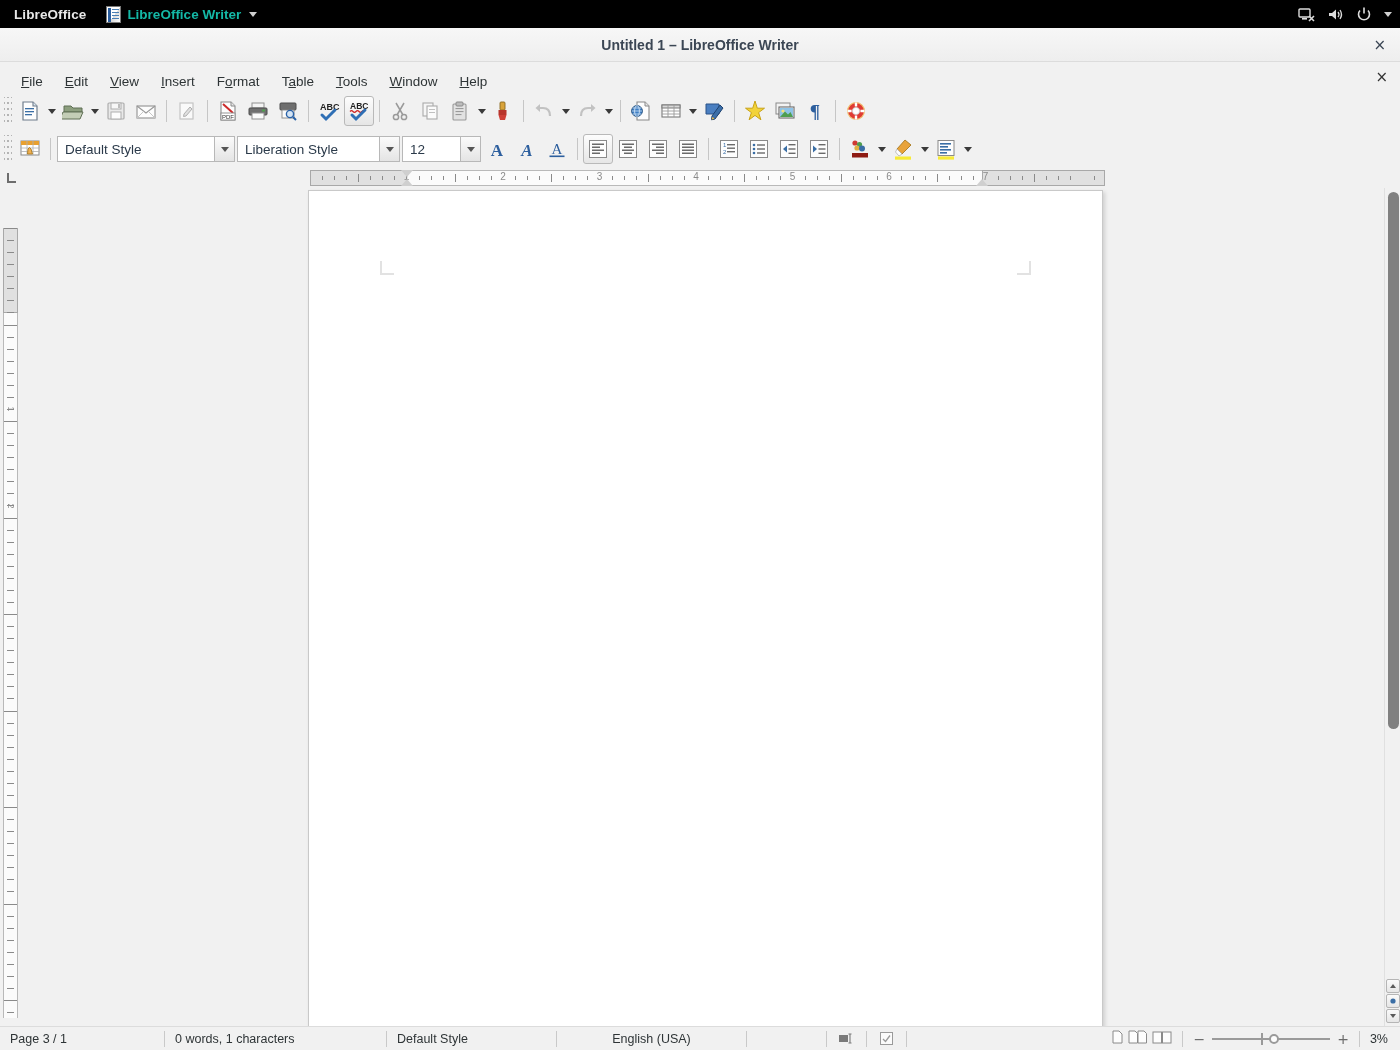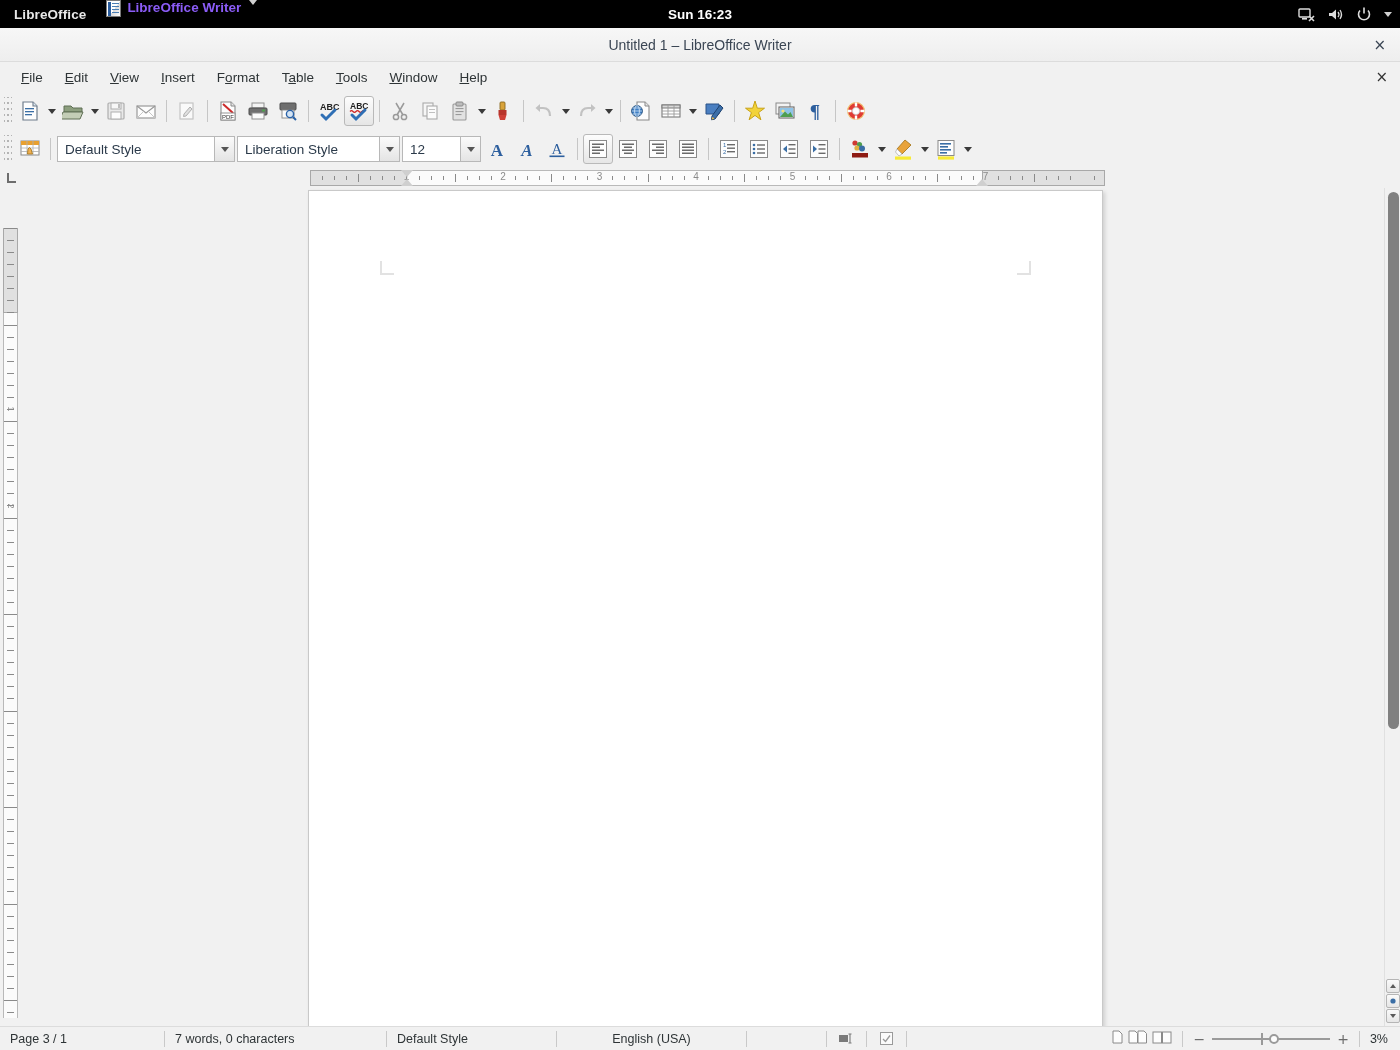--- a/index.html
+++ b/index.html
@@ -20,23 +20,23 @@
     display: flex; align-items: center;
     font-size: 13.5px; font-weight: bold;
     z-index: 50;
   }
   .activities {
     padding: 0 12px 0 14px; height: 28px;
     display: flex; align-items: center;
     color: #e8e8e8; letter-spacing: .1px;
   }
   .app-indicator {
-    display: flex; align-items: flex-start; gap: 6px;
+    display: flex; align-items: center; gap: 6px;
     height: 28px; padding: 0 8px;
-    color: #8b5cf6;
+    color: #14b8a6;
   }
   .app-doc-icon {
     width: 15px; height: 17px; position: relative;
     background: linear-gradient(125deg,#ffffff 0%,#ffffff 55%,#d8d8d8 56%,#ffffff 100%);
     border: 1px solid #7a7a7a;
   }
   .app-doc-icon::before {
     content:""; position:absolute; left:1px; top:1px; width:3px; height:14px;
     background:#2a5d9e;
   }
@@ -74,31 +74,31 @@
     display: flex; flex-direction: column;
   }
 
   .titlebar {
     height: 34px; position: relative;
     background: linear-gradient(to bottom,#f7f7f7,#eeeeee);
     border-bottom: 1px solid #dcdcdc;
     display: flex; align-items: center; justify-content: center;
   }
   .title-text {
-    font-size: 14px; color: #3b4654; font-weight: normal;
+    font-size: 14px; color: #3b4654; font-weight: bold;
   }
   .title-close {
     position: absolute; right: 14px; top: 50%; transform: translateY(-50%);
     font-size: 15px; color: #3b4654; cursor: default;
     font-family: "DejaVu Sans", sans-serif;
   }
 
   
   .menubar {
-    height: 30px; display: flex; align-items: center;
+    height: 30px; display: flex; align-items: flex-end;
     padding-left: 10px; position: relative;
     background: #f1f1f1;
   }
   .menu-item {
     padding: 3px 11px; font-size: 13.5px; color: #2e3436;
     cursor: default;
   }
   .menu-item u { text-decoration: underline; }
   .menu-close {
     position: absolute; right: 12px; top: 50%; transform: translateY(-50%);
@@ -319,21 +319,20 @@
 
 <div class="gnome-bar">
   <div class="activities">
     <span>LibreOffice</span>
   </div>
   <div class="app-indicator">
     <span class="app-doc-icon"></span>
     <span>LibreOffice Writer</span>
     <span class="caret-down"></span>
   </div>
-  <div class="clock">Sun 16:23</div>
   <div class="tray">
     <span>
       <svg width="17" height="15" viewBox="0 0 17 15">
         <rect x="1" y="2" width="11" height="8" rx="1" fill="none" stroke="#dcdcdc" stroke-width="1.4"></rect>
         <rect x="4" y="11" width="5" height="1.6" fill="#dcdcdc"></rect>
         <path d="M11 9 L16 14 M16 9 L11 14" stroke="#dcdcdc" stroke-width="1.6" fill="none"></path>
       </svg>
     </span>
     <span>
       <svg width="17" height="15" viewBox="0 0 17 15">
@@ -954,21 +953,21 @@
           <svg width="8" height="8" viewBox="0 0 8 8">
               <path d="M4 6 L1 2 L7 2 Z" fill="#5a5a5a"></path>
             </svg>
         </div>
       </div>
     </div>
   </div>
 
   <div class="statusbar">
     <div class="sb-cell sb-pages">Page 3 / 1</div>
-    <div class="sb-cell sb-words">7 words, 0 characters</div>
+    <div class="sb-cell sb-words">0 words, 1 characters</div>
     <div class="sb-cell sb-style">Default Style</div>
     <div class="sb-cell sb-lang">English (USA)</div>
     <div class="sb-cell sb-blank1"></div>
     <div class="sb-cell sb-icons">
       <svg width="17" height="13" viewBox="0 0 17 13">
         <rect x="1" y="3" width="9" height="7" fill="#7a7a7a"></rect>
         <path d="M12 2 v9 M10.5 2 h3 M10.5 11 h3" stroke="#7a7a7a" stroke-width="1.1" fill="none"></path>
       </svg>
     </div>
     <div class="sb-cell sb-icons2">

